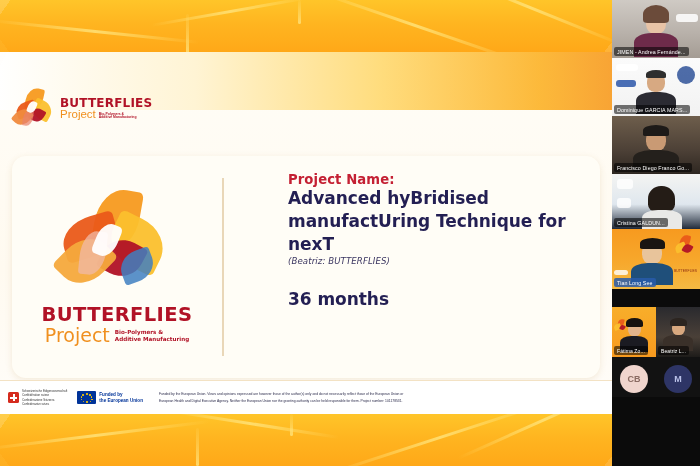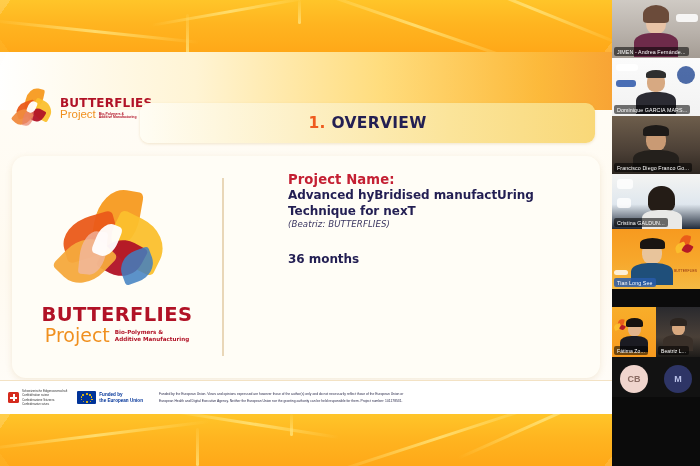--- a/index.html
+++ b/index.html
@@ -176,21 +176,21 @@
   .field-label {
     color: #c42033;
     font-weight: 700;
     font-size: 13.2px;
     font-family: "DejaVu Sans", sans-serif;
     letter-spacing: .1px;
   }
   .field-value {
     color: #231f53;
     font-weight: 700;
-    font-size: 12px;
+    font-size: 17px;
     font-family: "DejaVu Sans", sans-serif;
     line-height: 1.35;
     letter-spacing: -.05px;
   }
   .field-sub {
     color: #3a3560;
     font-weight: 400;
     font-style: italic;
     font-size: 8.6px;
     font-family: "DejaVu Sans", sans-serif;
@@ -341,25 +341,20 @@
             <div class="wm2row">
               <div class="wm2" style="font-size:11.5px;">Project</div>
               <div class="wmtag" style="font-size:3.4px;padding-bottom:1px;">
                 <div>Bio-Polymers &amp;</div>
                 <div>Additive Manufacturing</div>
               </div>
             </div>
           </div>
         </div>
 
-        <div class="title-pill" style="top:51px;">
-          <div class="title-text">
-            <span class="title-num">1.</span><span>&nbsp;</span><span class="title-word">OVERVIEW</span>
-          </div>
-        </div>
 
         <div class="content-card">
 
           <div class="card-left">
             <div class="pinwheel" style="width:118px;height:110px;">
               <span style="background:#f79a1f;width:44px;height:62px;left:37px;top:-2px;transform:rotate(10deg);"></span>
               <span style="background:#ea5a19;width:56px;height:40px;left:4px;top:26px;transform:rotate(-16deg);"></span>
               <span style="background:#fbc02d;width:48px;height:56px;left:55px;top:24px;transform:rotate(-64deg);"></span>
               <span style="background:#b11226;width:40px;height:38px;left:44px;top:48px;transform:rotate(28deg);"></span>
               <span style="background:#f5a93c;width:42px;height:52px;left:6px;top:44px;transform:rotate(44deg);"></span>

